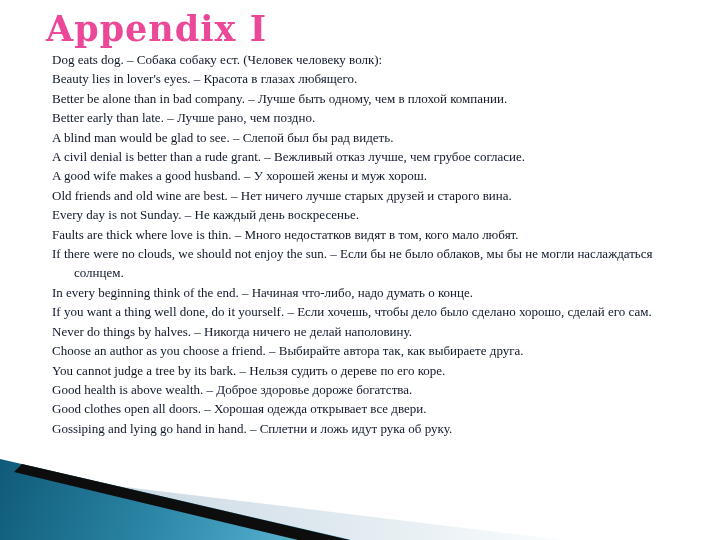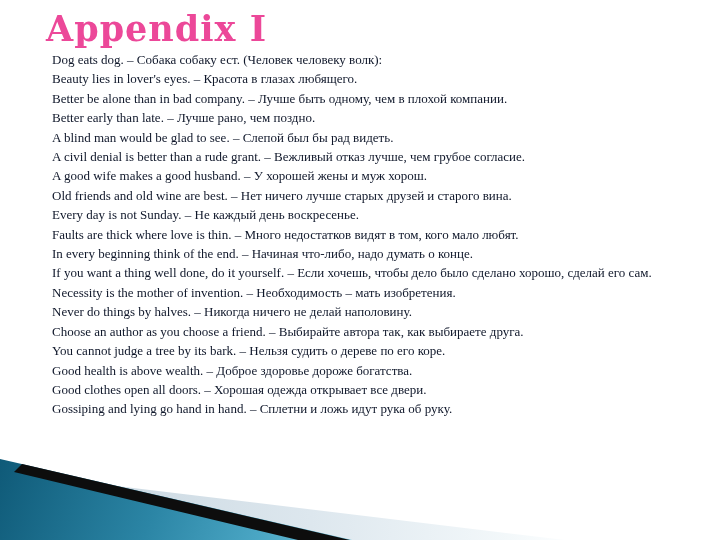--- a/index.html
+++ b/index.html
@@ -57,23 +57,23 @@
       <p>Dog eats dog. – Собака собаку ест. (Человек человеку волк):</p>
       <p>Beauty lies in lover's eyes. – Красота в глазах любящего.</p>
       <p>Better be alone than in bad company. – Лучше быть одному, чем в плохой компании.</p>
       <p>Better early than late. – Лучше рано, чем поздно.</p>
       <p>A blind man would be glad to see. – Слепой был бы рад видеть.</p>
       <p>A civil denial is better than a rude grant. – Вежливый отказ лучше, чем грубое согласие.</p>
       <p>A good wife makes a good husband. – У хорошей жены и муж хорош.</p>
       <p>Old friends and old wine are best. – Нет ничего лучше старых друзей и старого вина.</p>
       <p>Every day is not Sunday. – Не каждый день воскресенье.</p>
       <p>Faults are thick where love is thin. – Много недостатков видят в том, кого мало любят.</p>
+      <p>If there were no clouds, we should not enjoy the sun. – Если бы не было облаков, мы бы не могли наслаждаться солнцем.</p>
       <p>In every beginning think of the end. – Начиная что-либо, надо думать о конце.</p>
       <p>If you want a thing well done, do it yourself. – Если хочешь, чтобы дело было сделано хорошо, сделай его сам.</p>
-      <p>Necessity is the mother of invention. – Необходимость – мать изобретения.</p>
       <p>Never do things by halves. – Никогда ничего не делай наполовину.</p>
       <p>Choose an author as you choose a friend. – Выбирайте автора так, как выбираете друга.</p>
       <p>You cannot judge a tree by its bark. – Нельзя судить о дереве по его коре.</p>
       <p>Good health is above wealth. – Доброе здоровье дороже богатства.</p>
       <p>Good clothes open all doors. – Хорошая одежда открывает все двери.</p>
       <p>Gossiping and lying go hand in hand. – Сплетни и ложь идут рука об руку.</p>
     </div>
 
   <div class="wedge-gray"></div>
   <div class="wedge-teal"></div>

